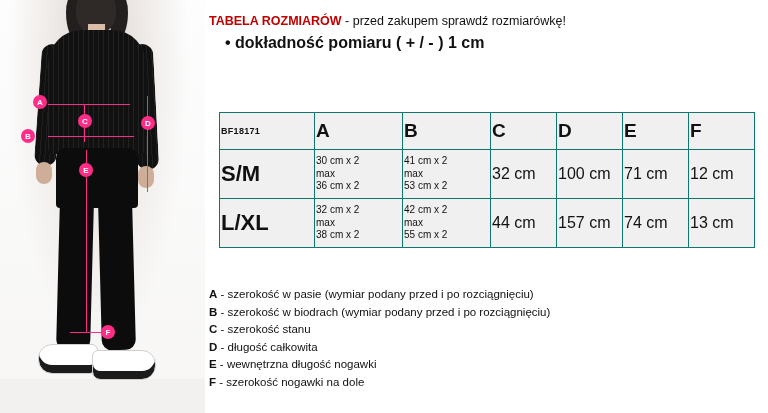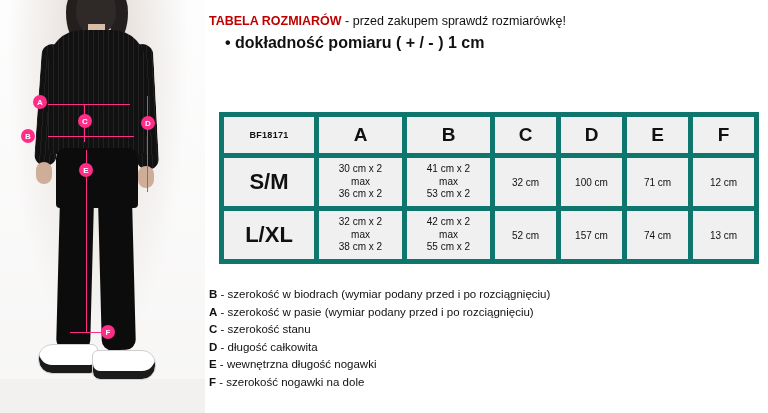--- a/index.html
+++ b/index.html
@@ -211,39 +211,39 @@
 
   table.sizes {
     position: absolute;
     left: 14px; top: 112px;
     width: 535px;
     border-collapse: collapse;
     background: #ffffff;
     table-layout: fixed;
   }
   table.sizes th, table.sizes td {
-    border: 5px solid #0f766e;
-    text-align: center;
+    border: 1px solid #0f766e;
+    text-align: left;
     vertical-align: middle;
     color: #111111;
   }
   table.sizes thead th {
     height: 34px;
     background: #f0f0f0;
     font-size: 19px;
     font-weight: bold;
   }
   table.sizes thead th.code {
     font-size: 9px;
     font-weight: bold;
     letter-spacing: .3px;
   }
   table.sizes tbody td {
     height: 46px;
-    font-size: 10px;
+    font-size: 16px;
     background: #f0f0f0;
   }
   table.sizes tbody td.size {
     font-size: 22px;
     font-weight: bold;
   }
   table.sizes tbody td.multi {
     line-height: 1.25;
     font-size: 10px;
   }
@@ -342,34 +342,34 @@
           <td class="multi">41 cm x 2<br>max<br>53 cm x 2</td>
           <td>32 cm</td>
           <td>100 cm</td>
           <td>71 cm</td>
           <td>12 cm</td>
         </tr>
         <tr>
           <td class="size">L/XL</td>
           <td class="multi">32 cm x 2<br>max<br>38 cm x 2</td>
           <td class="multi">42 cm x 2<br>max<br>55 cm x 2</td>
-          <td>52 cm</td>
+          <td>44 cm</td>
           <td>157 cm</td>
           <td>74 cm</td>
           <td>13 cm</td>
         </tr>
       </tbody>
     </table>
 
     <div class="legend">
       <div>
+        <b>A</b><span> - szerokość w pasie (wymiar podany przed i po rozciągnięciu)</span>
+      </div>
+      <div>
         <b>B</b><span> - szerokość w biodrach (wymiar podany przed i po rozciągnięciu)</span>
-      </div>
-      <div>
-        <b>A</b><span> - szerokość w pasie (wymiar podany przed i po rozciągnięciu)</span>
       </div>
       <div>
         <b>C</b><span> - szerokość stanu</span>
       </div>
       <div>
         <b>D</b><span> - długość całkowita</span>
       </div>
       <div>
         <b>E</b><span> - wewnętrzna długość nogawki</span>
       </div>

